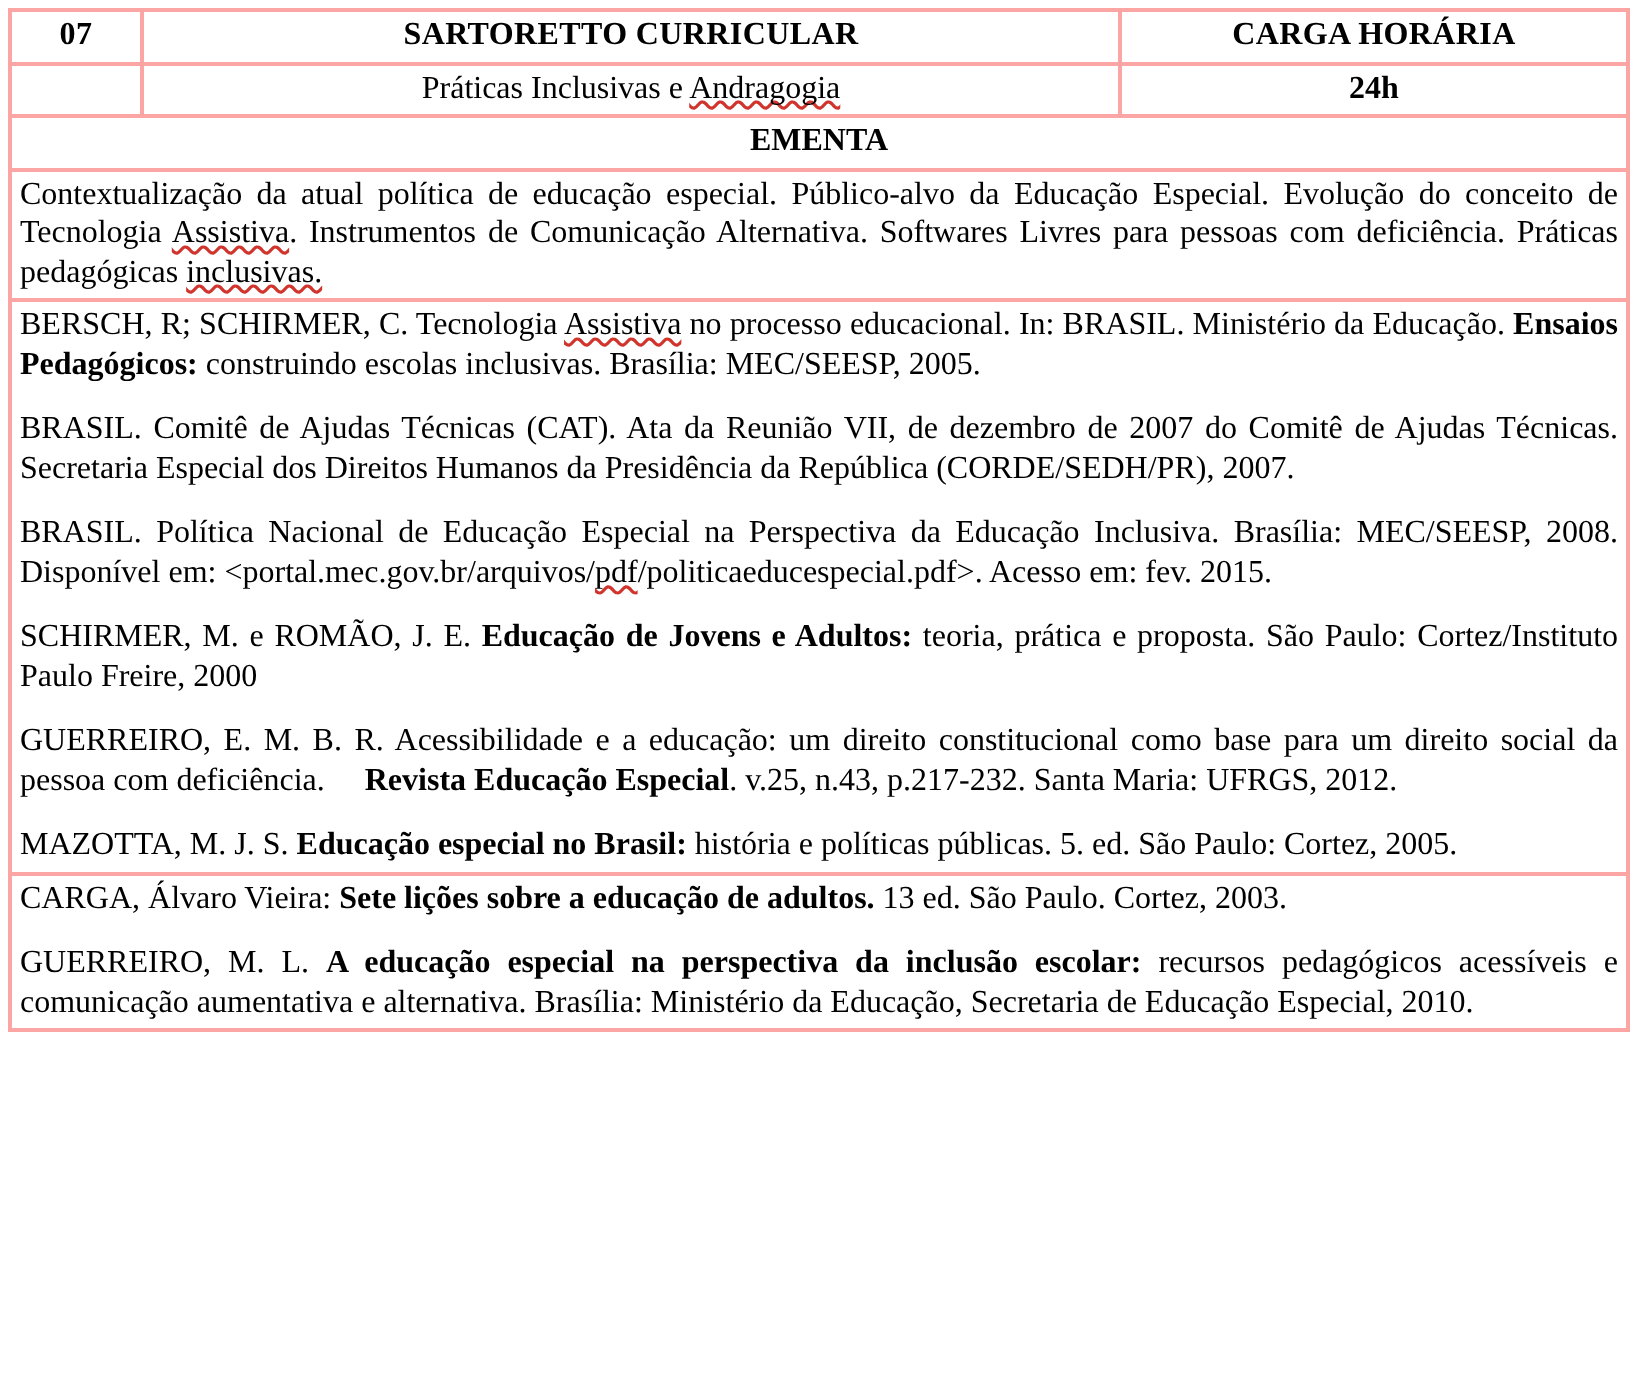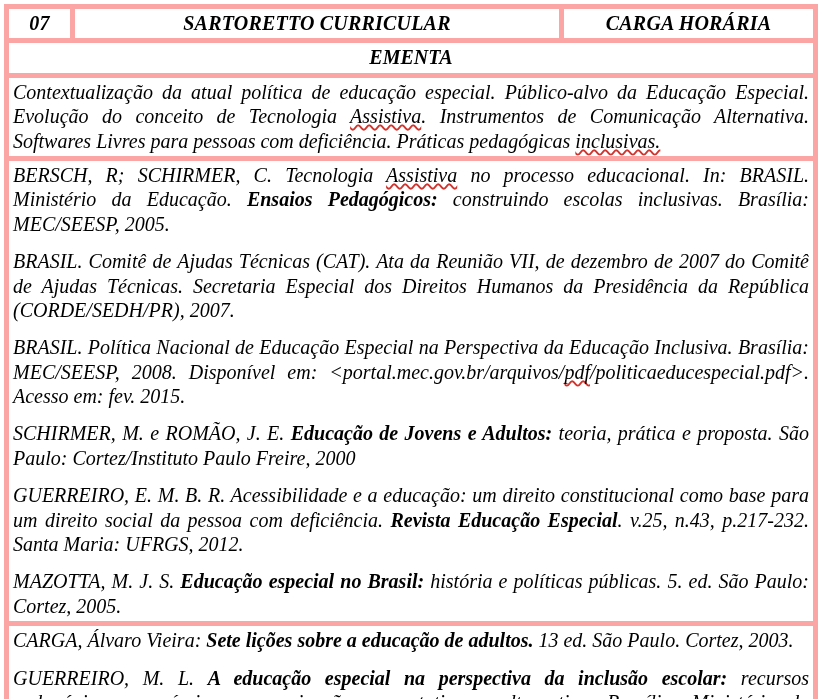--- a/index.html
+++ b/index.html
@@ -18,26 +18,25 @@
     overflow: hidden;
     background: #ffffff;
   }
   table.doc {
     border-collapse: collapse;
     width: 811px;
     margin: 4px 0 0 4px;
     table-layout: fixed;
   }
   table.doc td {
-    border: 5px solid #fca5a5;
+    border: 2px solid #fca5a5;
     vertical-align: top;
     padding: 2px 4px 3px 4px;
-    font-size: 20px;
+    font-size: 16px;
     line-height: 1.22;
-    font-style: italic;
   }
   .hdr-row td {
     text-align: center;
     font-weight: bold;
     font-size: 15.5px;
     letter-spacing: 0.2px;
     padding-top: 3px;
     padding-bottom: 4px;
   }
   .sub-row td {
@@ -94,38 +93,43 @@
       <col style="width:66px">
       <col style="width:489px">
       <col style="width:254px">
     </colgroup>
     <tbody>
       <tr class="hdr-row">
         <td>07</td>
         <td>SARTORETTO CURRICULAR</td>
         <td>CARGA HORÁRIA</td>
       </tr>
+      <tr class="sub-row">
+        <td class="num"></td>
+        <td><span>Práticas Inclusivas e </span><span class="spell">Andragogia</span></td>
+        <td class="ch">24h</td>
+      </tr>
       <tr>
         <td colspan="3" class="center-bold">EMENTA</td>
       </tr>
       <tr>
         <td colspan="3" class="ementa-body"><span>Contextualização da atual política de educação especial. Público-alvo da Educação Especial. Evolução do conceito de Tecnologia </span><span class="spell">Assistiva</span><span>. Instrumentos de Comunicação Alternativa. Softwares Livres para pessoas com deficiência. Práticas pedagógicas </span><span class="spell">inclusivas.</span><span class="grammar"> </span></td>
       </tr>
       <tr>
         <td colspan="3" class="bib-cell">
           <div id="bib-list-1">
               <div class="bib-entry"><span>BERSCH, R; SCHIRMER, C. Tecnologia </span><span class="spell">Assistiva</span><span> no processo educacional. In: BRASIL. Ministério da Educação. </span><span style="font-weight: bold;">Ensaios Pedagógicos:</span><span> construindo escolas inclusivas. Brasília: MEC/SEESP, 2005.</span></div>
               <div class="bib-gap"></div>
               <div class="bib-entry"><span>BRASIL. Comitê de Ajudas Técnicas (CAT). Ata da Reunião VII, de dezembro de 2007 do Comitê de Ajudas Técnicas. Secretaria Especial dos Direitos Humanos da Presidência da República (CORDE/SEDH/PR), 2007.</span></div>
               <div class="bib-gap"></div>
               <div class="bib-entry"><span>BRASIL. Política Nacional de Educação Especial na Perspectiva da Educação Inclusiva. Brasília: MEC/SEESP, 2008. Disponível em: &lt;portal.mec.gov.br/arquivos/</span><span class="spell">pdf</span><span>/politicaeducespecial.pdf&gt;. Acesso em: fev. 2015.</span></div>
               <div class="bib-gap"></div>
               <div class="bib-entry"><span>SCHIRMER, M. e ROMÃO, J. E. </span><span style="font-weight: bold;">Educação de Jovens e Adultos:</span><span> teoria, prática e proposta. São Paulo: Cortez/Instituto Paulo Freire, 2000</span></div>
               <div class="bib-gap"></div>
-              <div class="bib-entry"><span>GUERREIRO, E. M. B. R. Acessibilidade e a educação: um direito constitucional como base para um direito social da pessoa com deficiência. </span><span style="font-weight: bold;">Revista Educação Especial</span><span>. v.25, n.43, p.217-232. Santa Maria: UFRGS, 2012.</span></div>
+              <div class="bib-entry"><span>GUERREIRO, E. M. B. R. Acessibilidade e a educação: um direito constitucional como base para um direito social da pessoa com deficiência. </span><span style="font-weight: bold; margin-left: 16px;">Revista Educação Especial</span><span>. v.25, n.43, p.217-232. Santa Maria: UFRGS, 2012.</span></div>
               <div class="bib-gap"></div>
               <div class="bib-entry"><span>MAZOTTA, M. J. S. </span><span style="font-weight: bold;">Educação especial no Brasil:</span><span> história e políticas públicas. 5. ed. São Paulo: Cortez, 2005.</span></div>
             </div>
         </td>
       </tr>
       <tr>
         <td colspan="3" class="bib-cell">
           <div id="bib-list-2">
               <div class="bib-entry"><span>CARGA, Álvaro Vieira: </span><span style="font-weight: bold;">Sete lições sobre a educação de adultos.</span><span> 13 ed. São Paulo.  Cortez, 2003.</span></div>
               <div class="bib-gap"></div>

